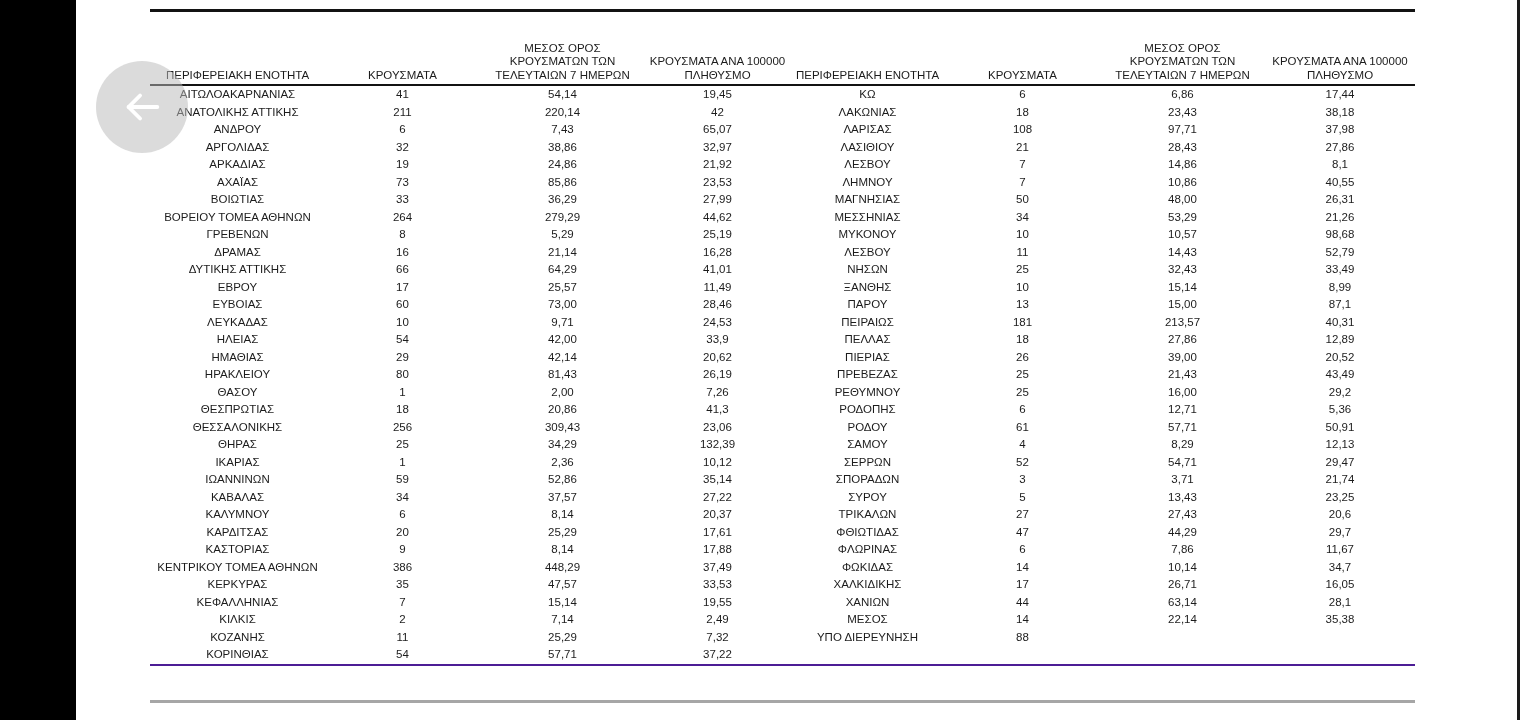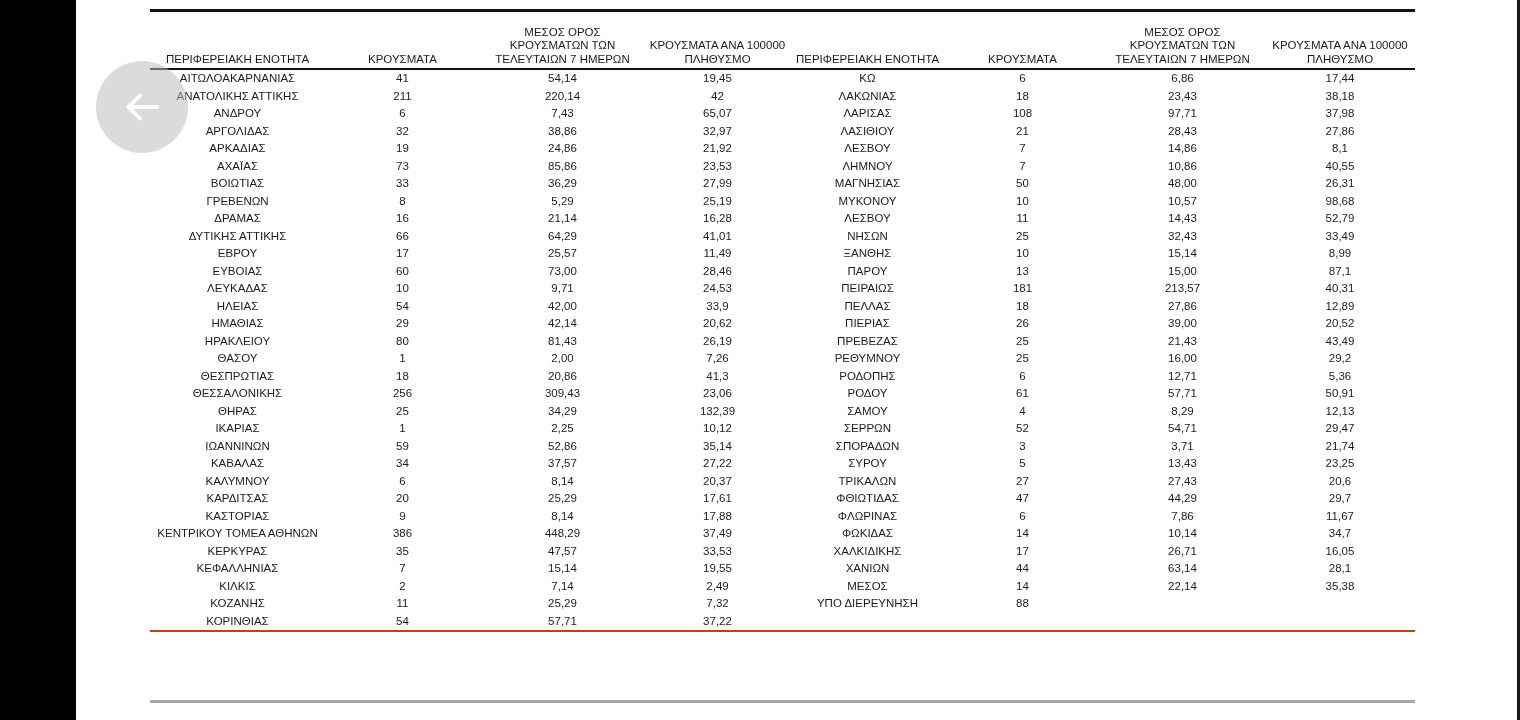--- a/index.html
+++ b/index.html
@@ -45,36 +45,36 @@
     width: 1265px;
     border-top: 3px solid #131313;
     font-size: 11.5px;
   }
   table.cases th {
     vertical-align: bottom;
     font-weight: normal;
     font-size: 11.5px;
     line-height: 13.5px;
     height: 54px;
-    padding: 0 0 2px 0;
+    padding: 16px 0 2px 0;
     border-bottom: 2px solid #131313;
     text-align: center;
     white-space: nowrap;
     overflow: visible;
   }
   table.cases td {
     height: 17.5px;
     line-height: 17.5px;
     padding: 0;
     text-align: center;
     white-space: nowrap;
     overflow: visible;
   }
   table.cases tbody tr:last-child td {
-    border-bottom: 2px solid #c2410c;
+    border-bottom: 2px solid #4c1d95;
   }
   .gray-rule {
     position: absolute; left: 150px; top: 700px;
     width: 1265px; height: 3px;
     background: #a6a6a6;
   }
 </style>
 </head>
 <body>
 
@@ -193,20 +193,30 @@
             <td>ΒΟΙΩΤΙΑΣ</td>
             <td>33</td>
             <td>36,29</td>
             <td>27,99</td>
             <td>ΜΑΓΝΗΣΙΑΣ</td>
             <td>50</td>
             <td>48,00</td>
             <td>26,31</td>
           </tr>
           <tr>
+            <td>ΒΟΡΕΙΟΥ ΤΟΜΕΑ ΑΘΗΝΩΝ</td>
+            <td>264</td>
+            <td>279,29</td>
+            <td>44,62</td>
+            <td>ΜΕΣΣΗΝΙΑΣ</td>
+            <td>34</td>
+            <td>53,29</td>
+            <td>21,26</td>
+          </tr>
+          <tr>
             <td>ΓΡΕΒΕΝΩΝ</td>
             <td>8</td>
             <td>5,29</td>
             <td>25,19</td>
             <td>ΜΥΚΟΝΟΥ</td>
             <td>10</td>
             <td>10,57</td>
             <td>98,68</td>
           </tr>
           <tr>
@@ -325,21 +335,21 @@
             <td>34,29</td>
             <td>132,39</td>
             <td>ΣΑΜΟΥ</td>
             <td>4</td>
             <td>8,29</td>
             <td>12,13</td>
           </tr>
           <tr>
             <td>ΙΚΑΡΙΑΣ</td>
             <td>1</td>
-            <td>2,25</td>
+            <td>2,36</td>
             <td>10,12</td>
             <td>ΣΕΡΡΩΝ</td>
             <td>52</td>
             <td>54,71</td>
             <td>29,47</td>
           </tr>
           <tr>
             <td>ΙΩΑΝΝΙΝΩΝ</td>
             <td>59</td>
             <td>52,86</td>

